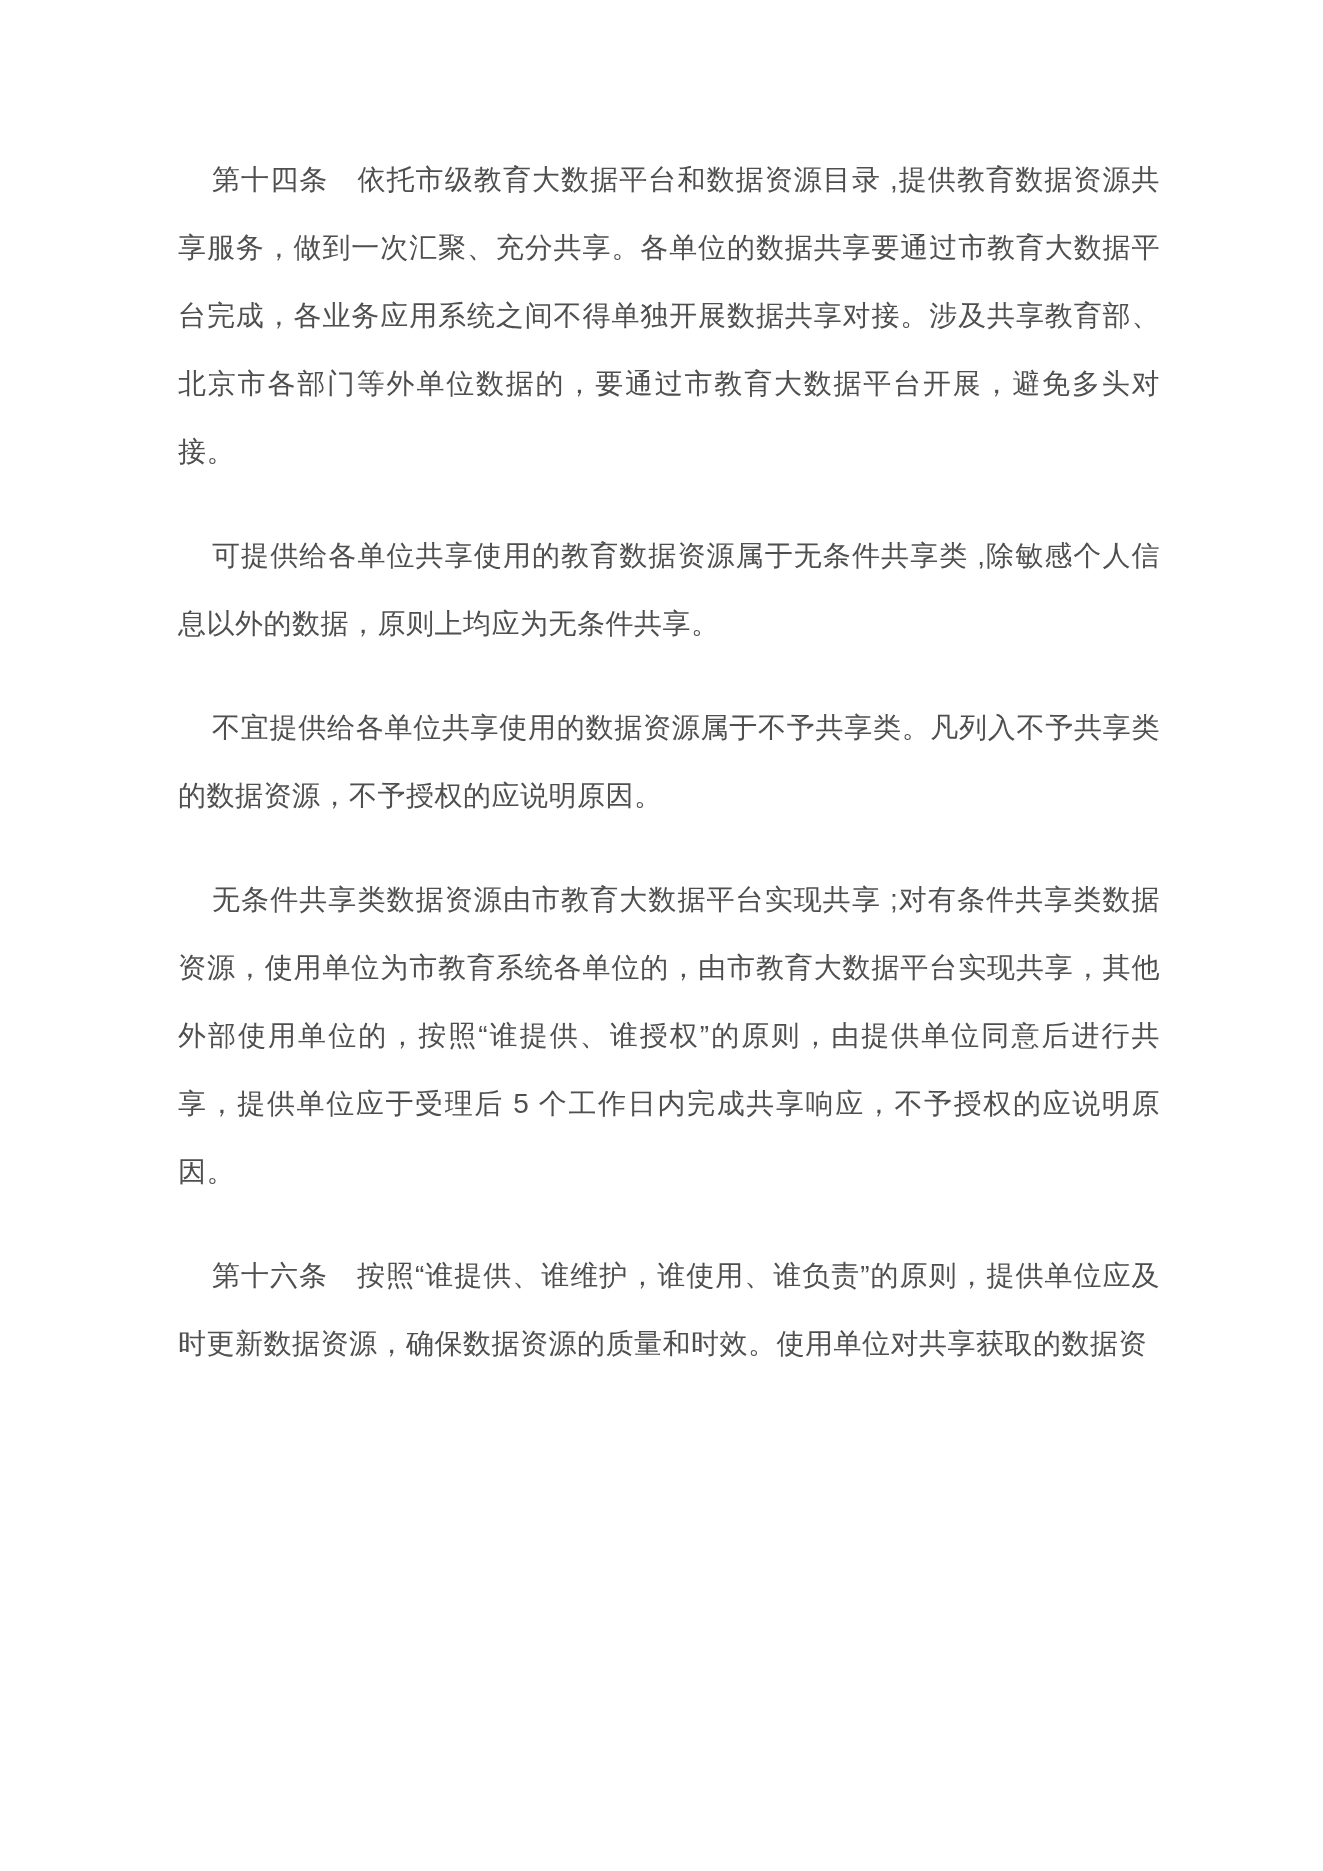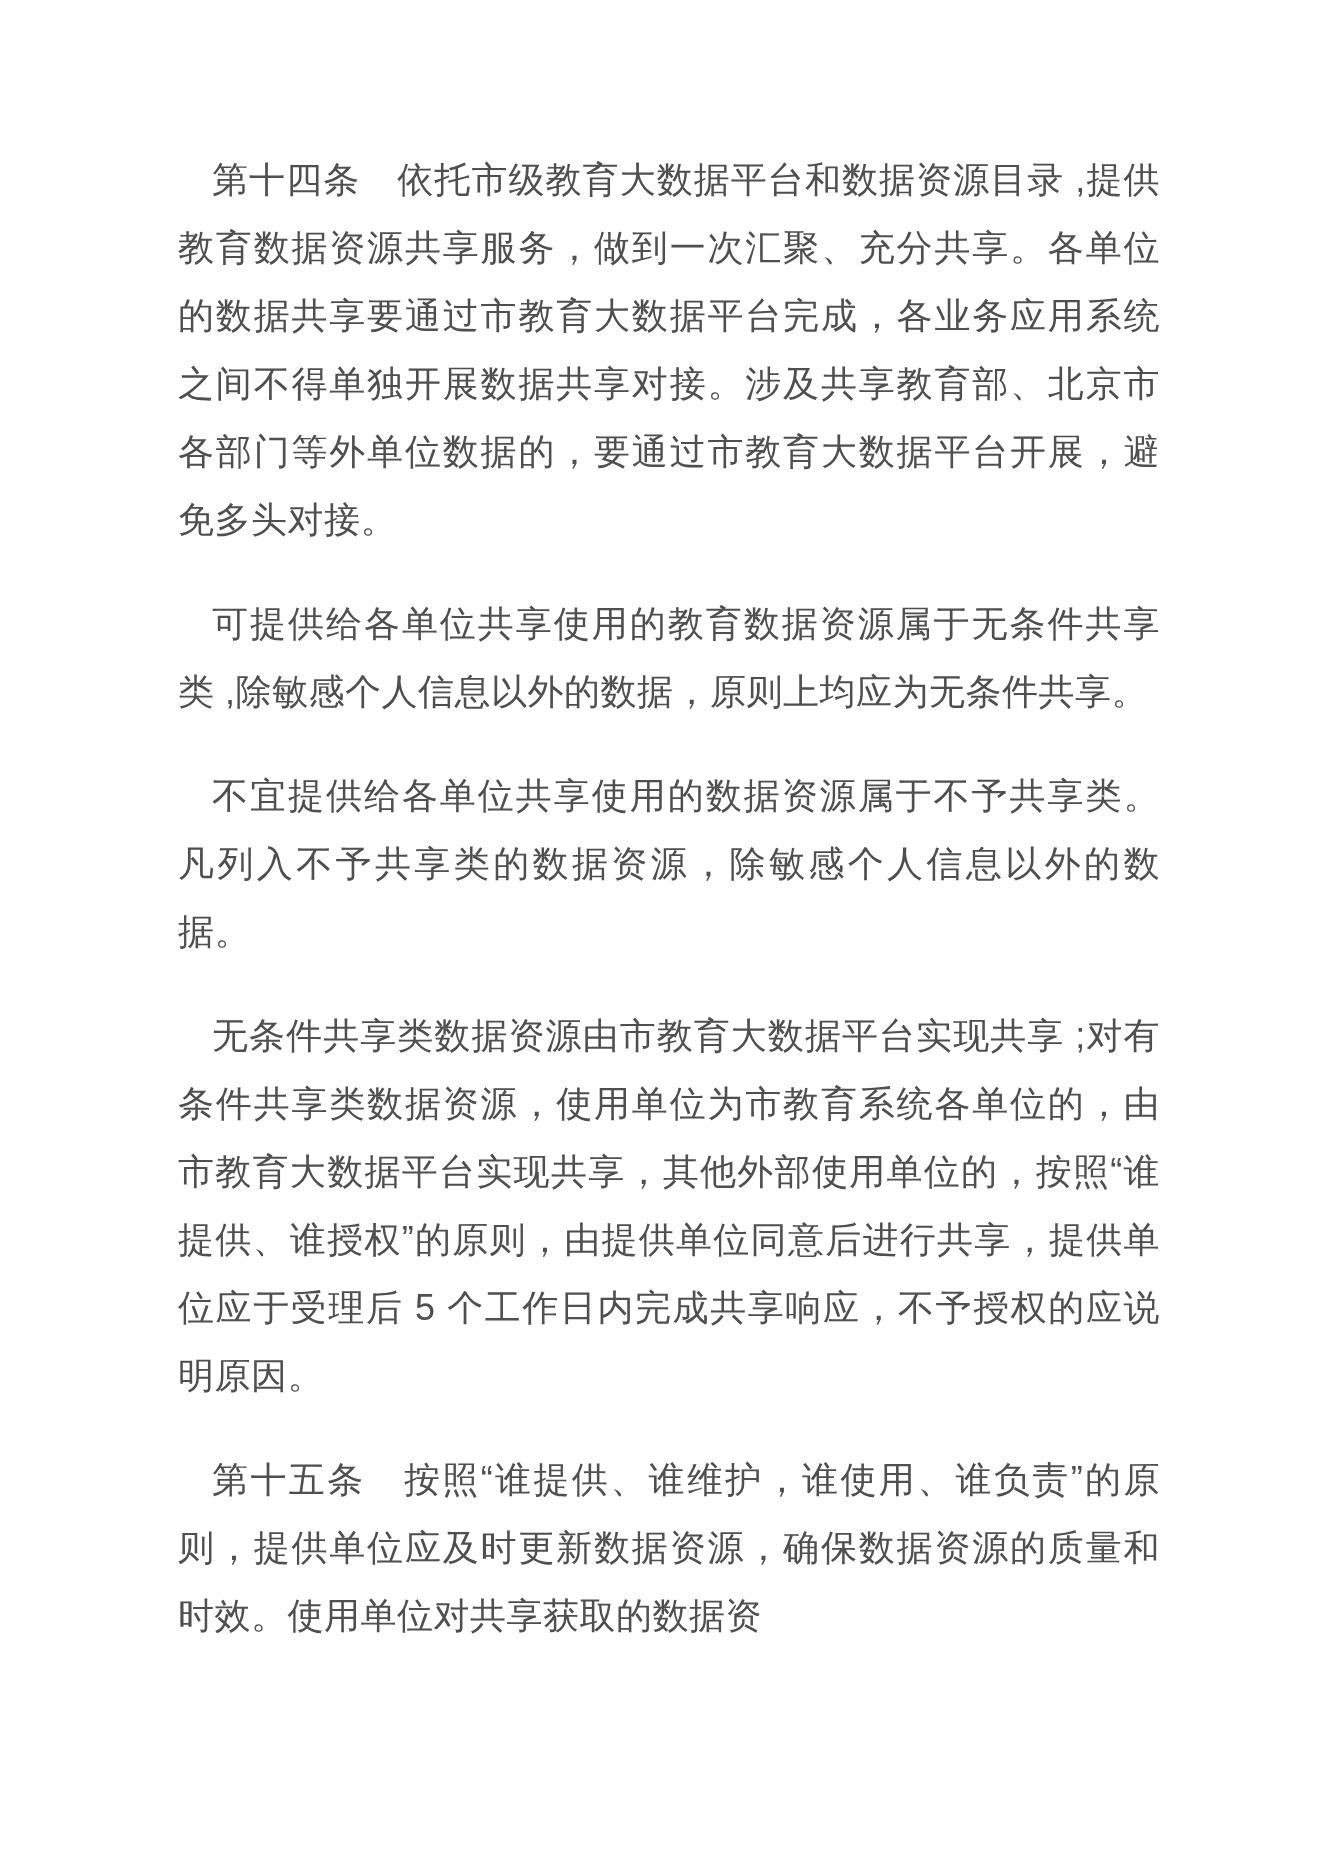--- a/index.html
+++ b/index.html
@@ -15,31 +15,31 @@
     overflow: hidden;
   }
   .doc-page {
     position: absolute;
     left: 178px;
     top: 146px;
     width: 982px;
   }
   .doc-page p {
     margin: 0 0 36px 0;
-    font-size: 36px;
+    font-size: 28px;
     line-height: 68px;
     color: #4f4f4f;
     text-align: justify;
     text-indent: 34px;
     letter-spacing: 0.5px;
     word-break: break-all;
   }
 </style>
 </head>
 <body>
 
 <div class="doc-page">
   <p>第十四条　依托市级教育大数据平台和数据资源目录 ,提供教育数据资源共享服务，做到一次汇聚、充分共享。各单位的数据共享要通过市教育大数据平台完成，各业务应用系统之间不得单独开展数据共享对接。涉及共享教育部、北京市各部门等外单位数据的，要通过市教育大数据平台开展，避免多头对接。</p>
   <p>可提供给各单位共享使用的教育数据资源属于无条件共享类 ,除敏感个人信息以外的数据，原则上均应为无条件共享。</p>
-  <p>不宜提供给各单位共享使用的数据资源属于不予共享类。凡列入不予共享类的数据资源，除敏感个人信息以外的数据。</p>
+  <p>不宜提供给各单位共享使用的数据资源属于不予共享类。凡列入不予共享类的数据资源，不予授权的应说明原因。</p>
   <p>无条件共享类数据资源由市教育大数据平台实现共享 ;对有条件共享类数据资源，使用单位为市教育系统各单位的，由市教育大数据平台实现共享，其他外部使用单位的，按照“谁提供、谁授权”的原则，由提供单位同意后进行共享，提供单位应于受理后 5 个工作日内完成共享响应，不予授权的应说明原因。</p>
-  <p>第十五条　按照“谁提供、谁维护，谁使用、谁负责”的原则，提供单位应及时更新数据资源，确保数据资源的质量和时效。使用单位对共享获取的数据资</p>
+  <p>第十六条　按照“谁提供、谁维护，谁使用、谁负责”的原则，提供单位应及时更新数据资源，确保数据资源的质量和时效。使用单位对共享获取的数据资</p>
 </div>
 
 </body></html>

